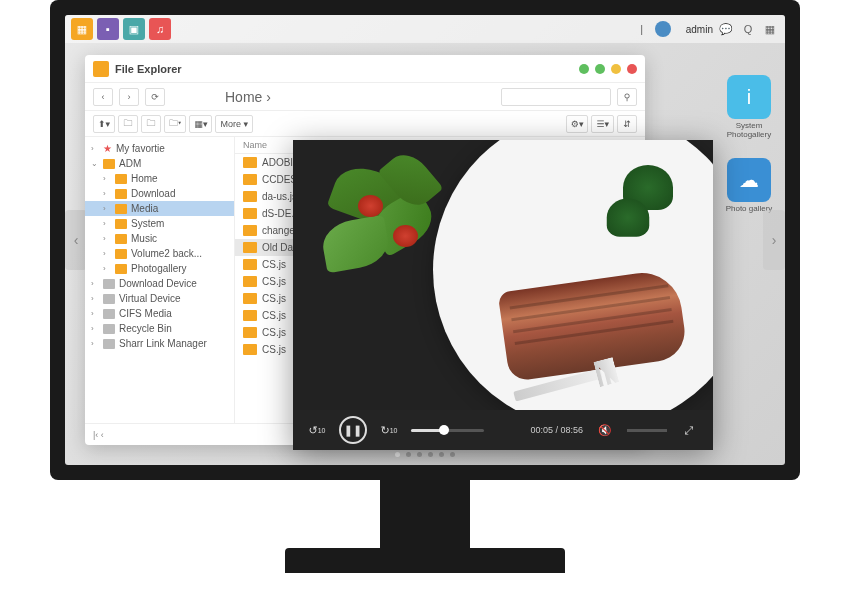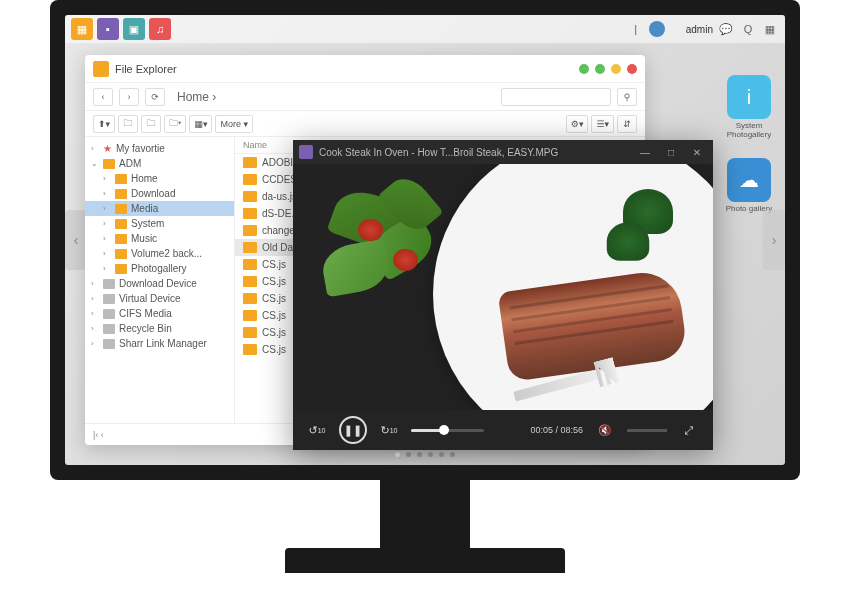--- a/index.html
+++ b/index.html
@@ -11,21 +11,21 @@
 .monitor-base { position: absolute; left: 50%; transform: translateX(-50%); top: 548px; width: 280px; height: 25px; background: #1a1a1a; border-radius: 4px 4px 0 0; }
 
 
 .taskbar { display: flex; align-items: center; height: 28px; background: rgba(255,255,255,0.5); padding: 0 6px; gap: 4px; }
 .taskbar-icon { width: 22px; height: 22px; border-radius: 3px; display: flex; align-items: center; justify-content: center; font-size: 11px; color: #fff; }
 .ti-orange { background: #f5a623; }
 .ti-purple { background: #7b5fb3; }
 .ti-teal { background: #4aa8a8; }
 .ti-red { background: #e85555; }
 .taskbar-spacer { flex: 1; }
-.taskbar-user { display: flex; align-items: center; gap: 21px; font-size: 10px; color: #333; }
+.taskbar-user { display: flex; align-items: center; gap: 15px; font-size: 10px; color: #333; }
 .user-avatar { width: 16px; height: 16px; border-radius: 50%; background: #4a8cc4; }
 .taskbar-sys { width: 18px; height: 18px; display: flex; align-items: center; justify-content: center; font-size: 11px; color: #666; }
 
 
 .desktop-icons { position: absolute; right: 10px; top: 60px; display: flex; flex-direction: column; gap: 18px; }
 .desktop-icon { width: 52px; display: flex; flex-direction: column; align-items: center; gap: 3px; }
 .di-box { width: 44px; height: 44px; border-radius: 8px; display: flex; align-items: center; justify-content: center; font-size: 20px; color: #fff; }
 .di-info { background: #4abde8; }
 .di-cloud { background: #3a8fd4; }
 .di-mp3 { background: #888; }
@@ -38,29 +38,29 @@
 
 
 .dots { position: absolute; bottom: 8px; left: 50%; transform: translateX(-50%); display: flex; gap: 6px; }
 .dot { width: 5px; height: 5px; border-radius: 50%; background: #aaa; }
 .dot.active { background: #fff; }
 
 
 .file-explorer { position: absolute; top: 40px; left: 20px; width: 560px; height: 390px; background: #fff; border-radius: 4px; box-shadow: 0 4px 20px rgba(0,0,0,0.2); display: flex; flex-direction: column; }
 .fe-titlebar { height: 28px; display: flex; align-items: center; padding: 0 8px; gap: 6px; border-bottom: 1px solid #eee; }
 .fe-icon { width: 16px; height: 16px; background: #f5a623; border-radius: 2px; }
-.fe-title { font-size: 11px; color: #444; flex: 1; }
+.fe-title { font-size: 11px; color: #444; flex: 1; font-weight: bold; }
 .win-dot { width: 10px; height: 10px; border-radius: 50%; }
 .wd-green { background: #5fbf5f; }
 .wd-yellow { background: #f0c040; }
 .wd-red { background: #e85555; }
 
 .fe-nav { height: 28px; display: flex; align-items: center; padding: 0 8px; gap: 6px; border-bottom: 1px solid #eee; }
 .fe-nav-btn { width: 20px; height: 18px; border: 1px solid #ddd; background: #fff; border-radius: 2px; display: flex; align-items: center; justify-content: center; font-size: 9px; color: #666; }
-.fe-breadcrumb { flex: 1; font-size: 12px; color: #666; padding-left: 6px; }
+.fe-breadcrumb { flex: 1; font-size: 14px; color: #666; padding-left: 6px; margin-left: 48px; }
 .fe-search { width: 110px; height: 18px; border: 1px solid #ddd; border-radius: 2px; }
 
 .fe-toolbar { height: 26px; display: flex; align-items: center; padding: 0 8px; gap: 3px; border-bottom: 1px solid #eee; }
 .tb-btn { height: 18px; min-width: 20px; border: 1px solid #ddd; background: #fff; border-radius: 2px; display: flex; align-items: center; justify-content: center; font-size: 9px; color: #555; padding: 0 4px; }
 
 .fe-body { flex: 1; display: flex; overflow: hidden; }
 .fe-tree { width: 150px; border-right: 1px solid #eee; overflow-y: auto; font-size: 10px; padding: 4px 0; }
 .tree-item { display: flex; align-items: center; gap: 4px; padding: 2px 6px; color: #555; white-space: nowrap; }
 .tree-item.selected { background: #b8d4f0; }
 .tree-expand { width: 8px; font-size: 8px; color: #888; }
@@ -314,27 +314,20 @@
             </div>
         </div>
       </div>
 
       <div class="fe-pager">
         <span>|‹  ‹</span>
       </div>
     </div>
 
     <div class="video-player">
-      <div class="vp-titlebar">
-        <div class="vp-icon"></div>
-        <div class="vp-title">Cook Steak In Oven - How T...Broil Steak, EASY.MPG</div>
-        <div class="vp-winbtn">—</div>
-        <div class="vp-winbtn">□</div>
-        <div class="vp-winbtn">✕</div>
-      </div>
       <div class="vp-video">
         <div class="plate"></div>
         <div class="broccoli b1"></div>
         <div class="broccoli b2"></div>
         <div class="steak"></div>
         <div class="salad">
           <div class="leaf l1"></div>
             <div class="leaf l2"></div>
             <div class="leaf l3"></div>
             <div class="leaf l4"></div>

